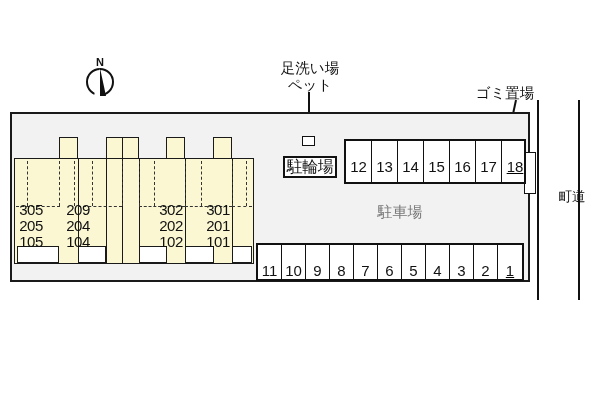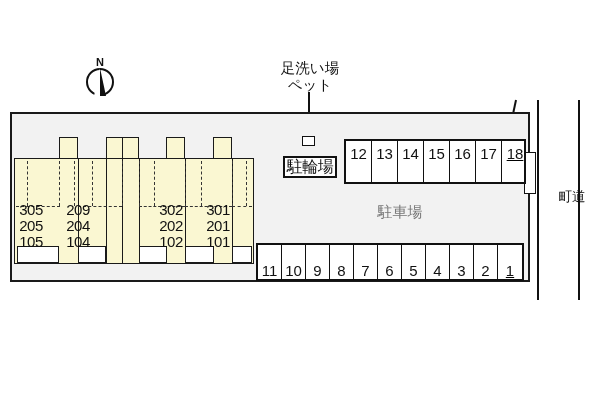--- a/index.html
+++ b/index.html
@@ -63,21 +63,21 @@
 
   
   .stallrow{position:absolute;border:2px solid #111;background:#ffffff;box-sizing:border-box;}
   .stall{
     position:absolute;top:0;height:100%;border-right:1.5px solid #111;box-sizing:border-box;
     display:flex;align-items:flex-end;justify-content:center;
   }
   .stall:last-child{border-right:none;text-decoration:underline;}
   .stall span{font-size:15px;color:#111;line-height:17px;}
   #rowtop{left:344px;top:139px;width:182px;height:45px;}
-  #rowtop .stall span{align-self:flex-start;padding-top:4px;}
+  #rowtop .stall span{align-self:flex-start;padding-top:17px;}
   #rowbot{left:256px;top:243px;width:268px;height:38px;}
 
   
   .jlabel{
     position:absolute;color:#111;font-size:14px;line-height:17px;
     white-space:nowrap;text-align:center;
   }
   #pet-label{left:255px;top:60px;width:110px;font-size:14.5px;}
   #gomi-label{left:455px;top:85px;width:100px;font-size:14.5px;}
   #road-label{left:552px;top:188px;width:40px;font-size:13.5px;}
@@ -128,20 +128,21 @@
     <div class="needle-l"></div>
     <div class="needle-r"></div>
   </div>
 
   <div class="jlabel" id="pet-label">
     <div>足洗い場</div>
     <div>ペット</div>
   </div>
   <div class="leader" id="pet-leader-v"></div>
 
+  <div class="jlabel" id="gomi-label">ゴミ置場</div>
   <div class="leader" id="gomi-leader"></div>
 
   <div id="site"></div>
 
   <div id="building">
 
     <div class="bwall bmain"></div>
 
     <div class="bwall bbump" style="left:45px;width:19px;"></div>
     <div class="bwall bbump" style="left:92px;width:17px;"></div>

